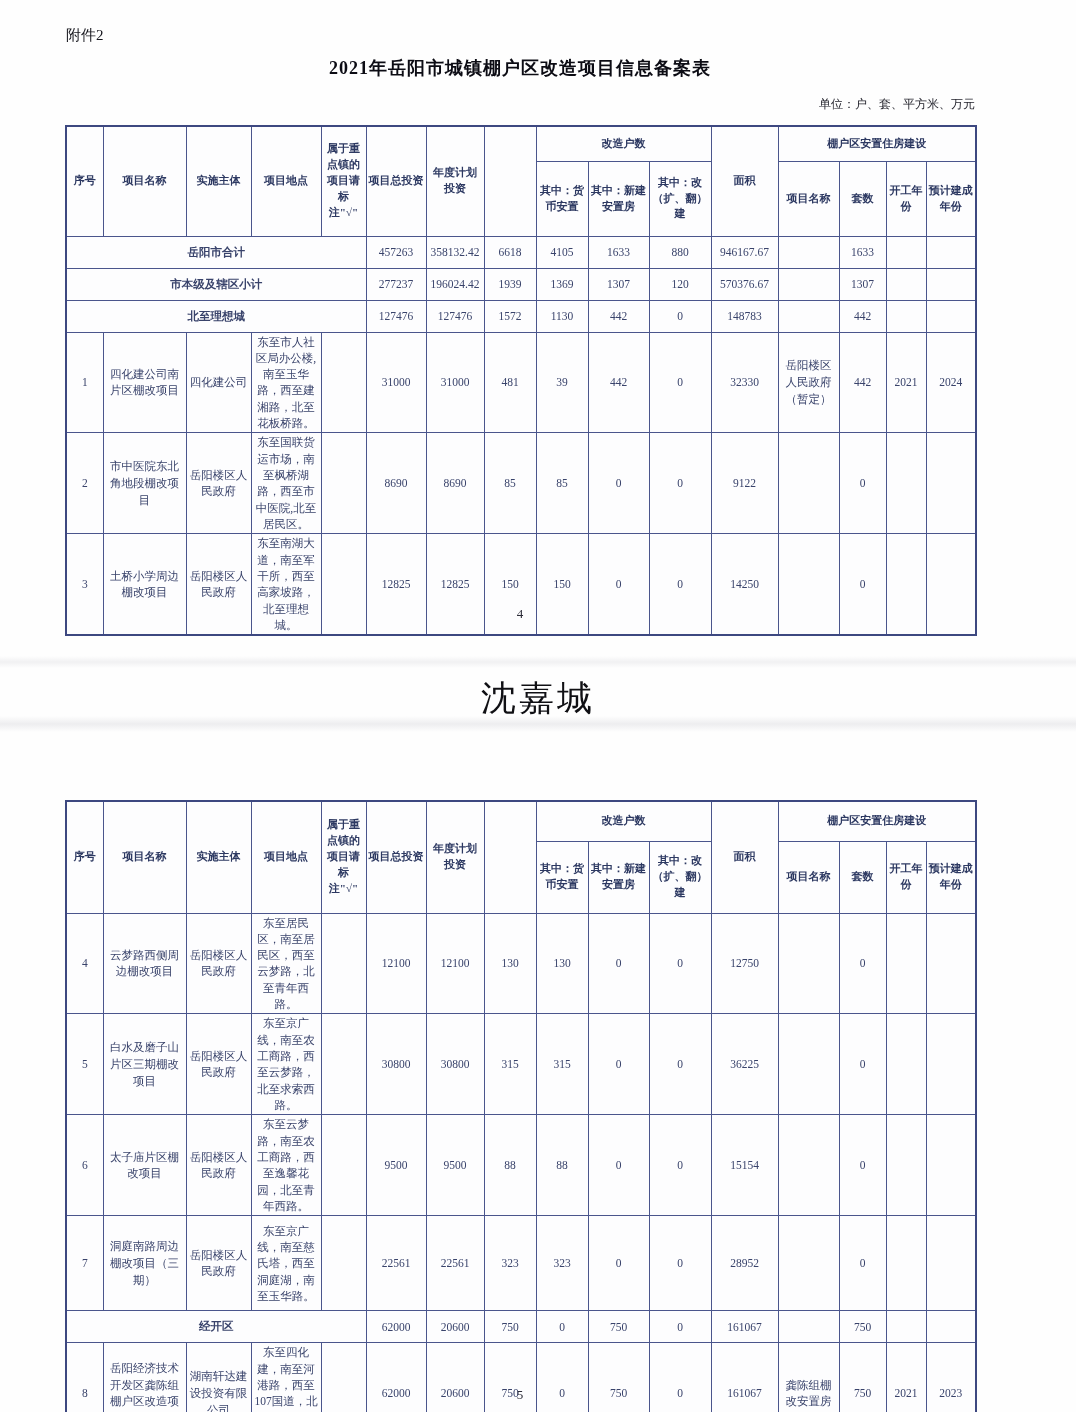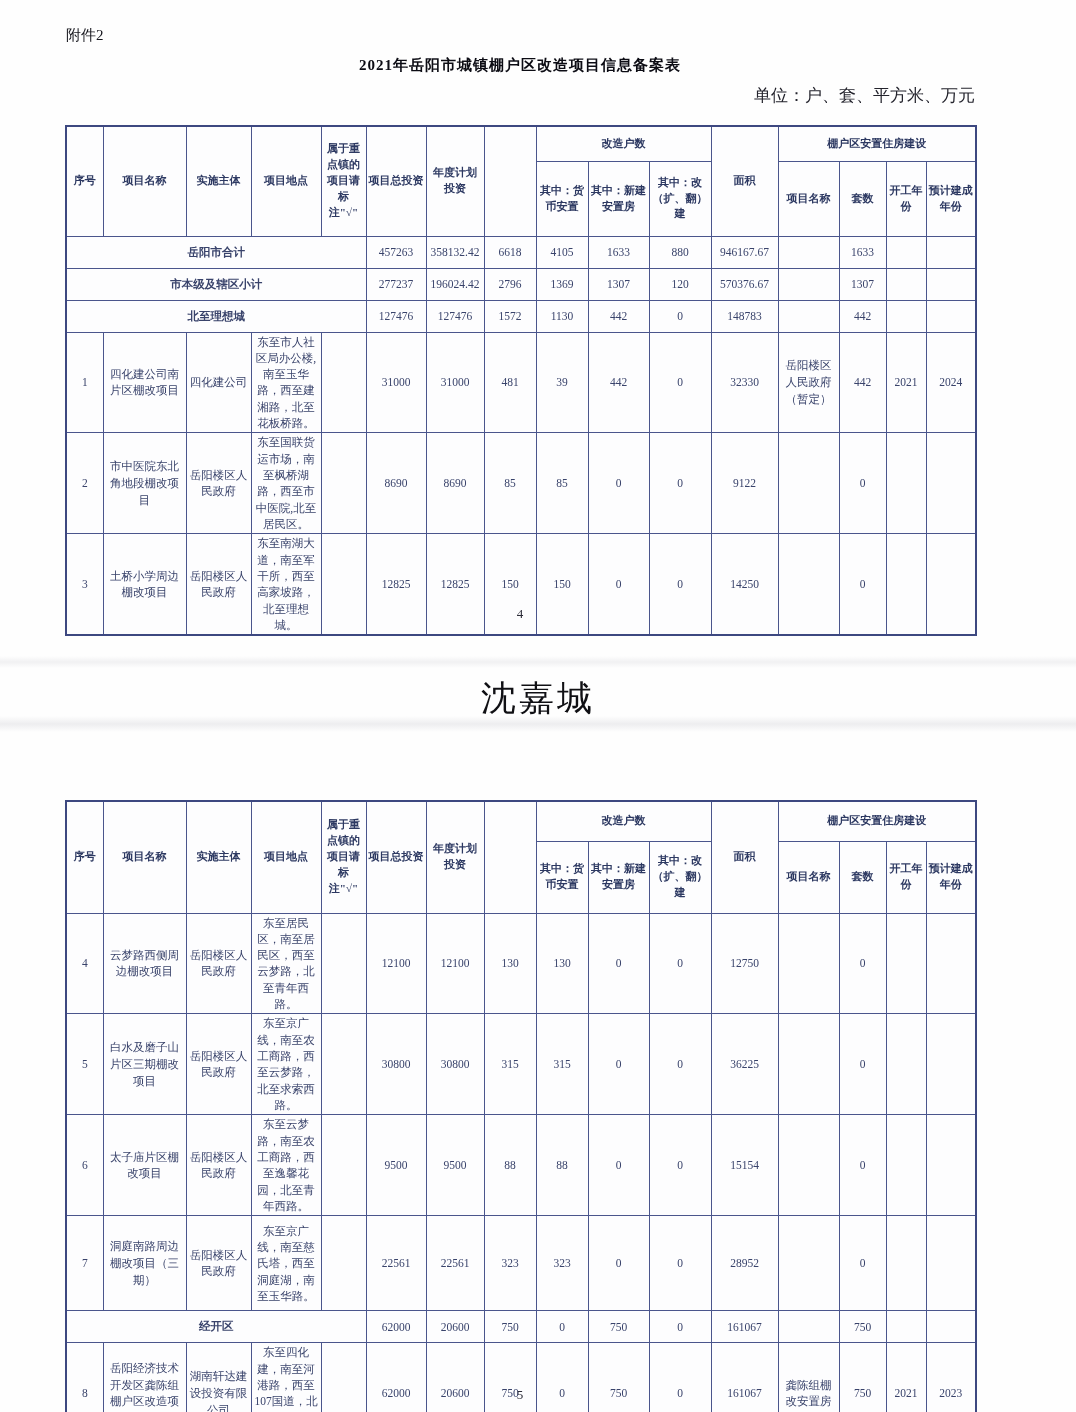--- a/index.html
+++ b/index.html
@@ -5,25 +5,25 @@
   html,body { margin:0; padding:0; background:#ffffff; }
   .sheet {
     position:relative; width:1076px; height:1412px; background:#fefefe;
     overflow:hidden; font-family:"Liberation Serif","DejaVu Serif",serif; color:#2f3a5f;
   }
   .attachment {
     position:absolute; left:66px; top:26px; font-size:15px; font-weight:normal; color:#15151c;
   }
   .doc-title {
     position:absolute; left:0; top:56px; width:1040px; text-align:center;
-    font-size:15px; font-weight:bold; color:#0c0c14; letter-spacing:1px;
+    font-size:18px; font-weight:bold; color:#0c0c14; letter-spacing:1px;
   }
   .unit-note {
-    position:absolute; left:65px; top:84px; width:910px; text-align:right;
-    font-size:17px; color:#23232c;
+    position:absolute; left:65px; top:96px; width:910px; text-align:right;
+    font-size:12px; color:#23232c;
   }
   table.grid {
     position:absolute; left:65px; border-collapse:collapse; table-layout:fixed;
     width:910px; border:2px solid #3d4880; background:#fdfdfe;
   }
   #table1 { top:125px; }
   #table2 { top:800px; }
   table.grid th, table.grid td {
     border:1px solid #4a558c; text-align:center; vertical-align:middle;
     padding:1px 2px; overflow:hidden;
@@ -128,21 +128,21 @@
           <td>946167.67</td>
           <td></td>
           <td>1633</td>
           <td></td>
           <td></td>
         </tr>
         <tr>
           <td colspan="5" class="summary-label">市本级及辖区小计</td>
           <td>277237</td>
           <td>196024.42</td>
-          <td>2796</td>
+          <td>1939</td>
           <td>1369</td>
           <td>1307</td>
           <td>120</td>
           <td>570376.67</td>
           <td></td>
           <td>1307</td>
           <td></td>
           <td></td>
         </tr>
         <tr>

